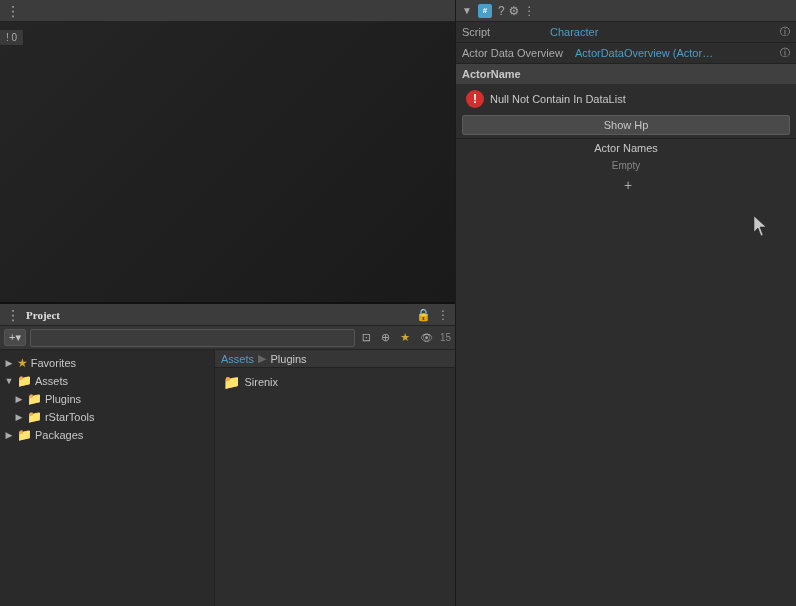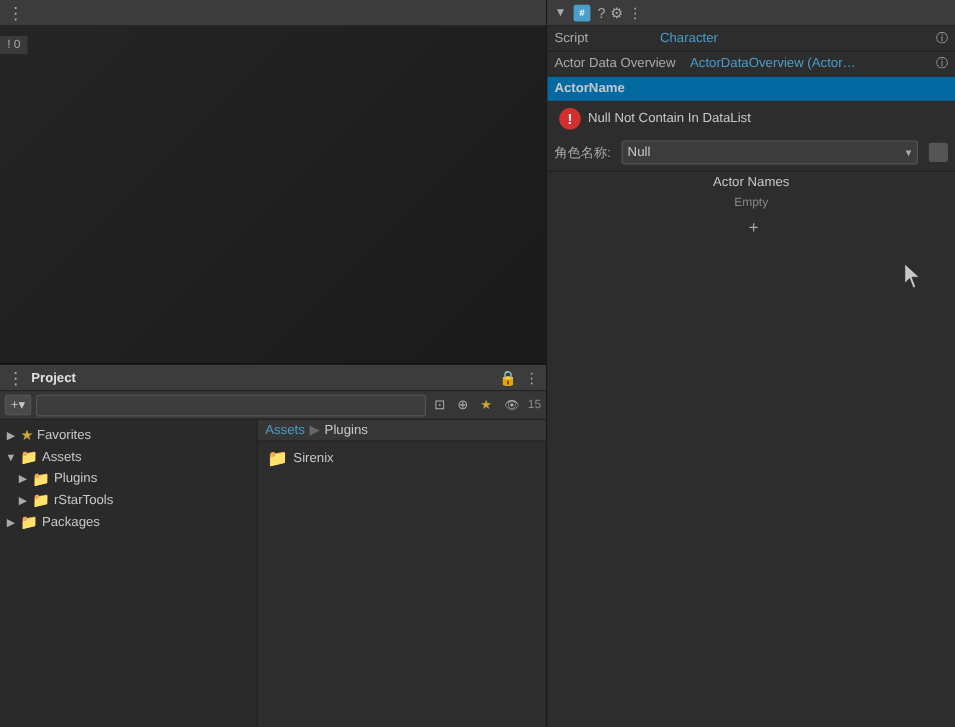--- a/index.html
+++ b/index.html
@@ -114,21 +114,21 @@
     .info-icon {
       color: #aaa;
       font-size: 10px;
       margin-left: auto;
       cursor: pointer;
     }
 
     
     .section-header {
       padding: 4px 6px;
-      background: #0369a1;
+      background: #404040;
       font-weight: bold;
       color: #c8c8c8;
       font-size: 11px;
     }
 
     
     .error-row {
       display: flex;
       align-items: center;
       padding: 4px 6px;
@@ -439,21 +439,21 @@
 
       <div style="position:absolute; top:30px; left:0; background:#3a3a3a; border-right:1px solid #222; border-bottom:1px solid #222; padding:2px 6px; font-size:10px; color:#aaa;">
         <span>! 0</span>
       </div>
     </div>
 
     <div style="flex:1; background:#2d2d2d; display:flex; flex-direction:column; border-top:2px solid #111;">
 
       <div class="project-header">
         <span style="color:#aaa; cursor:pointer; font-size:14px;">⋮</span>
-        <span style="font-weight:bold; color:#e0e0e0; font-size:11px;">Project</span>
+        <span style="font-weight:bold; color:#e0e0e0; font-size:11px;font-family:Liberation Serif, serif;">Project</span>
         <span style="margin-left:auto; color:#aaa; cursor:pointer; font-size:12px;">🔒</span>
         <span style="color:#aaa; cursor:pointer; font-size:12px;">⋮</span>
       </div>
 
       <div class="project-toolbar">
         <button class="add-btn">+▾</button>
         <input class="search-input" type="text" value="" style="">
         <span class="toolbar-icon-btn">⊡</span>
         <span class="toolbar-icon-btn">⊕</span>
         <span class="toolbar-icon-btn star-icon">★</span>
@@ -550,30 +550,22 @@
 
       <div class="section-header">
         <span>ActorName</span>
       </div>
 
       <div class="error-row">
         <div class="error-icon">!</div>
         <span class="error-text">Null Not Contain In DataList</span>
       </div>
 
-      <div class="dropdown-row" style="margin: 3px 0; padding:2px 6px;">
-        <span class="dropdown-label">角色名称:</span>
-        <div class="dropdown-wrapper">
-          <select class="dropdown-select">
-            <option>Null</option>
-          </select>
-        </div>
-        <div class="select-icon" style="width:16px; height:16px; background:#555; border-radius:2px; margin-left:3px;"></div>
-      </div>
-
+
+      <button class="show-hp-btn">Show Hp</button>
 
       <div class="actor-names-row" style="border-top:1px solid #222; margin-top:2px; padding-top:3px;flex-direction:column;">
         <span class="actor-names-label">Actor Names</span>
         <span class="empty-badge">Empty</span>
         <span class="plus-btn">+</span>
       </div>
 
 
       <div style="position:relative; height:80px;">
 

